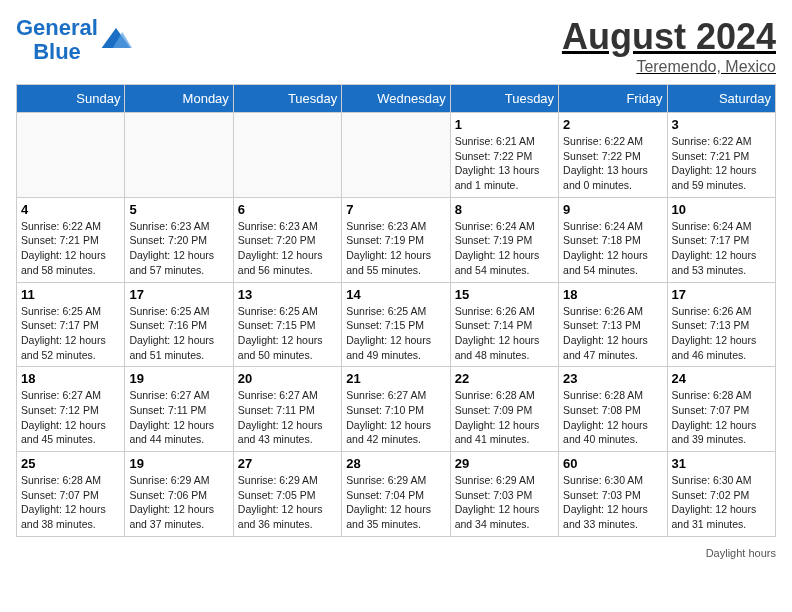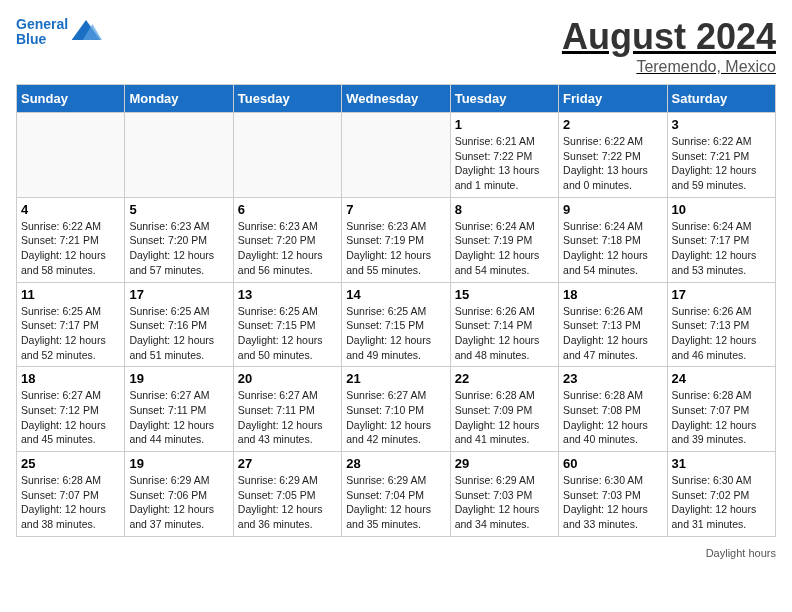--- a/index.html
+++ b/index.html
@@ -14,24 +14,25 @@
       display: flex;
       justify-content: space-between;
       align-items: flex-start;
       margin-bottom: 8px;
     }
     .logo {
       display: flex;
       align-items: center;
     }
     .logo-text {
-      font-size: 14px;
+      font-size: 22px;
       font-weight: bold;
       color: #333;
       line-height: 1.1;
+      text-align: center;
     }
     .logo-text span {
       color: #1a6fc4;
     }
     .logo-icon {
       width: 32px;
       height: 32px;
       margin-left: 2px;
     }
     .title-block {
@@ -49,23 +50,23 @@
     }
     .calendar {
       width: 100%;
       border-collapse: collapse;
       font-size: 11px;
     }
     .calendar thead th {
       background: #1a6fc4;
       color: #fff;
       padding: 6px 4px;
-      text-align: left;
+      text-align: right;
       font-size: 13px;
-      font-weight: bold;
+      font-weight: normal;
       border: 1px solid #ccc;
     }
     .calendar tbody td {
       border: 1px solid #ccc;
       vertical-align: top;
       padding: 4px;
       min-height: 80px;
       width: 108px;
     }
     .day-num {

